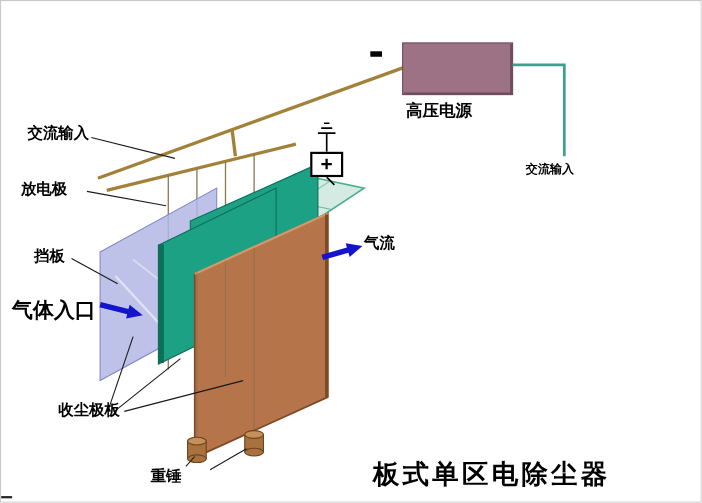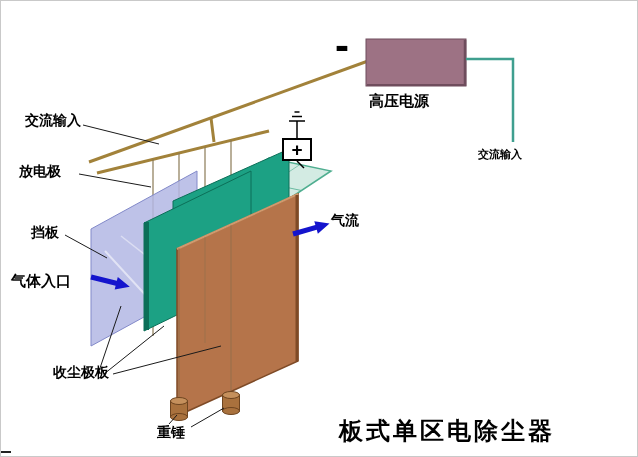--- a/index.html
+++ b/index.html
@@ -147,21 +147,21 @@
 
   <div class="sign minus" style="left:334px;top:30px">-</div>
   <div class="plusbox">+</div>
 
   <div class="lbl" style="left:368px;top:92px;font-size:15px">高压电源</div>
   <div class="lbl" style="left:477px;top:147px;font-size:11px">交流输入</div>
 
   <div class="lbl" style="left:24px;top:112px">交流输入</div>
   <div class="lbl" style="left:18px;top:163px">放电极</div>
   <div class="lbl" style="left:30px;top:224px">挡板</div>
-  <div class="lbl" style="left:10px;top:272px;font-size:15px">气体入口</div>
+  <div class="lbl" style="left:10px;top:272px;font-size:19px">气体入口</div>
   <div class="lbl" style="left:52px;top:364px">收尘极板</div>
-  <div class="lbl" style="left:156px;top:424px">重锤</div>
+  <div class="lbl" style="left:136px;top:424px">重锤</div>
   <div class="lbl" style="left:330px;top:212px">气流</div>
 
   <div class="title">板式单区电除尘器</div>
 
   <div class="corner-dash"></div>
 </div>
 
 </body></html>

